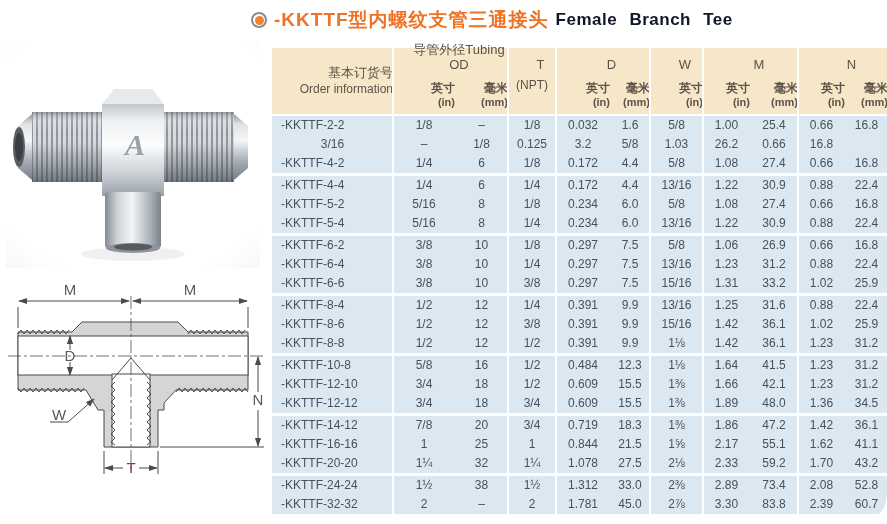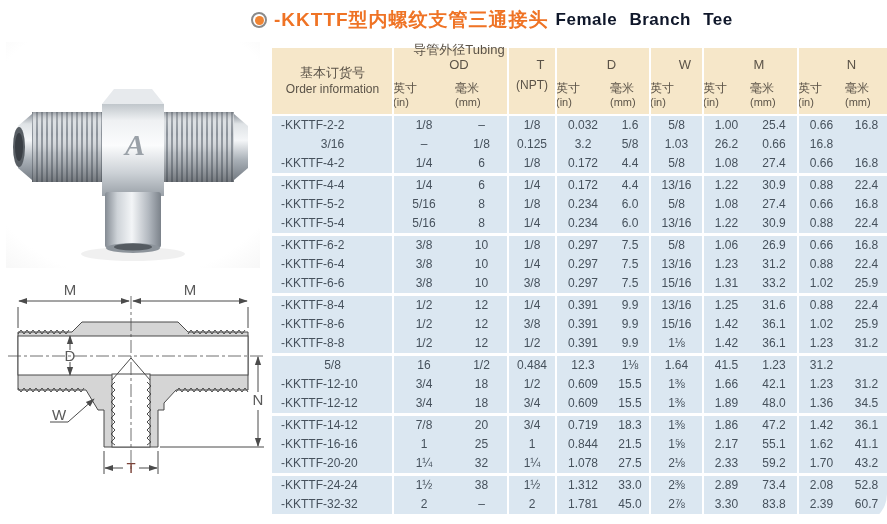--- a/index.html
+++ b/index.html
@@ -21,23 +21,23 @@
 
   
   .diagram{position:absolute;left:2px;top:270px;width:268px;height:252px;}
 
   
   .spec-table{position:absolute;left:272px;top:48px;width:616px;}
   .thead{display:grid;background:#f6e7c9;color:#5b5348;
          grid-template-columns:121px 62px 53px 48px 54px 40px 53px 47px 48px 47px 43px;
          grid-template-rows:24px 42px;align-items:center;}
   .g-label{text-align:center;font-size:13px;align-self:end;line-height:15px;padding-left:17px;}
-  .order-cell{grid-row:1 / span 2;grid-column:1;text-align:center;font-size:13px;line-height:17px;}
+  .order-cell{grid-row:1 / span 2;grid-column:1;text-align:right;font-size:13px;line-height:17px;}
   .order-cell .en{font-size:12px;}
-  .sub{grid-row:2;text-align:left;font-size:12px;line-height:14px;padding-top:3px;}
+  .sub{grid-row:2;text-align:right;font-size:12px;line-height:14px;padding-top:3px;font-weight:bold;}
   .sub .unit{font-size:11px;}
   .npt{grid-row:2;text-align:center;font-size:12px;align-self:start;padding-top:6px;}
 
   .tbody{padding-top:2px;background:#fff;}
   .trow{display:grid;grid-template-columns:121px 62px 53px 48px 54px 40px 53px 47px 48px 47px 43px;
         height:19px;line-height:19px;background:#dbe7f1;color:#46515c;font-size:12px;}
   .trow.group-end{margin-bottom:3px;}
   .trow .cell{text-align:center;overflow:hidden;}
   .trow .cell.c0{text-align:left;padding-left:9px;}
 
@@ -379,20 +379,21 @@
           <div class="cell c3">1/2</div>
           <div class="cell c4">0.391</div>
           <div class="cell c5">9.9</div>
           <div class="cell c6">1⅛</div>
           <div class="cell c7">1.42</div>
           <div class="cell c8">36.1</div>
           <div class="cell c9">1.23</div>
           <div class="cell c10">31.2</div>
         </div>
         <div class="trow">
+          <div class="cell c0">-KKTTF-10-8</div>
           <div class="cell c1">5/8</div>
           <div class="cell c2">16</div>
           <div class="cell c3">1/2</div>
           <div class="cell c4">0.484</div>
           <div class="cell c5">12.3</div>
           <div class="cell c6">1⅛</div>
           <div class="cell c7">1.64</div>
           <div class="cell c8">41.5</div>
           <div class="cell c9">1.23</div>
           <div class="cell c10">31.2</div>

